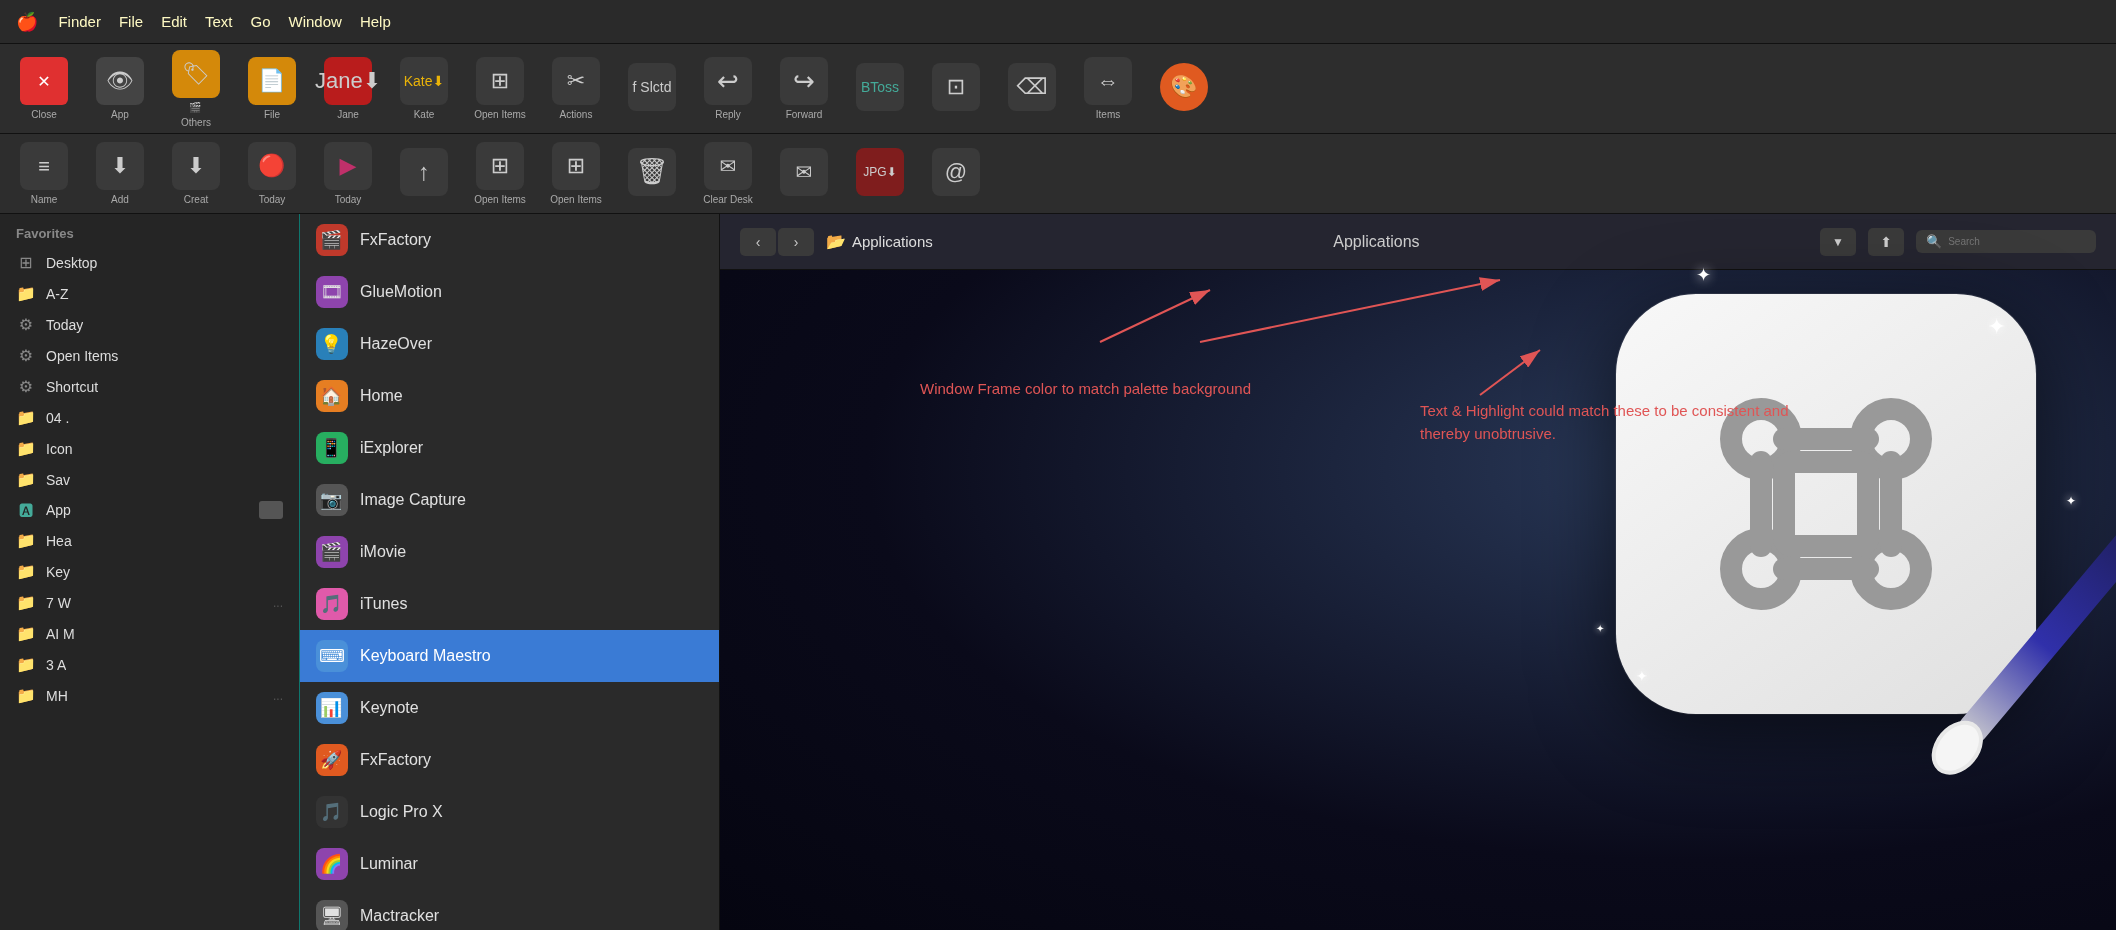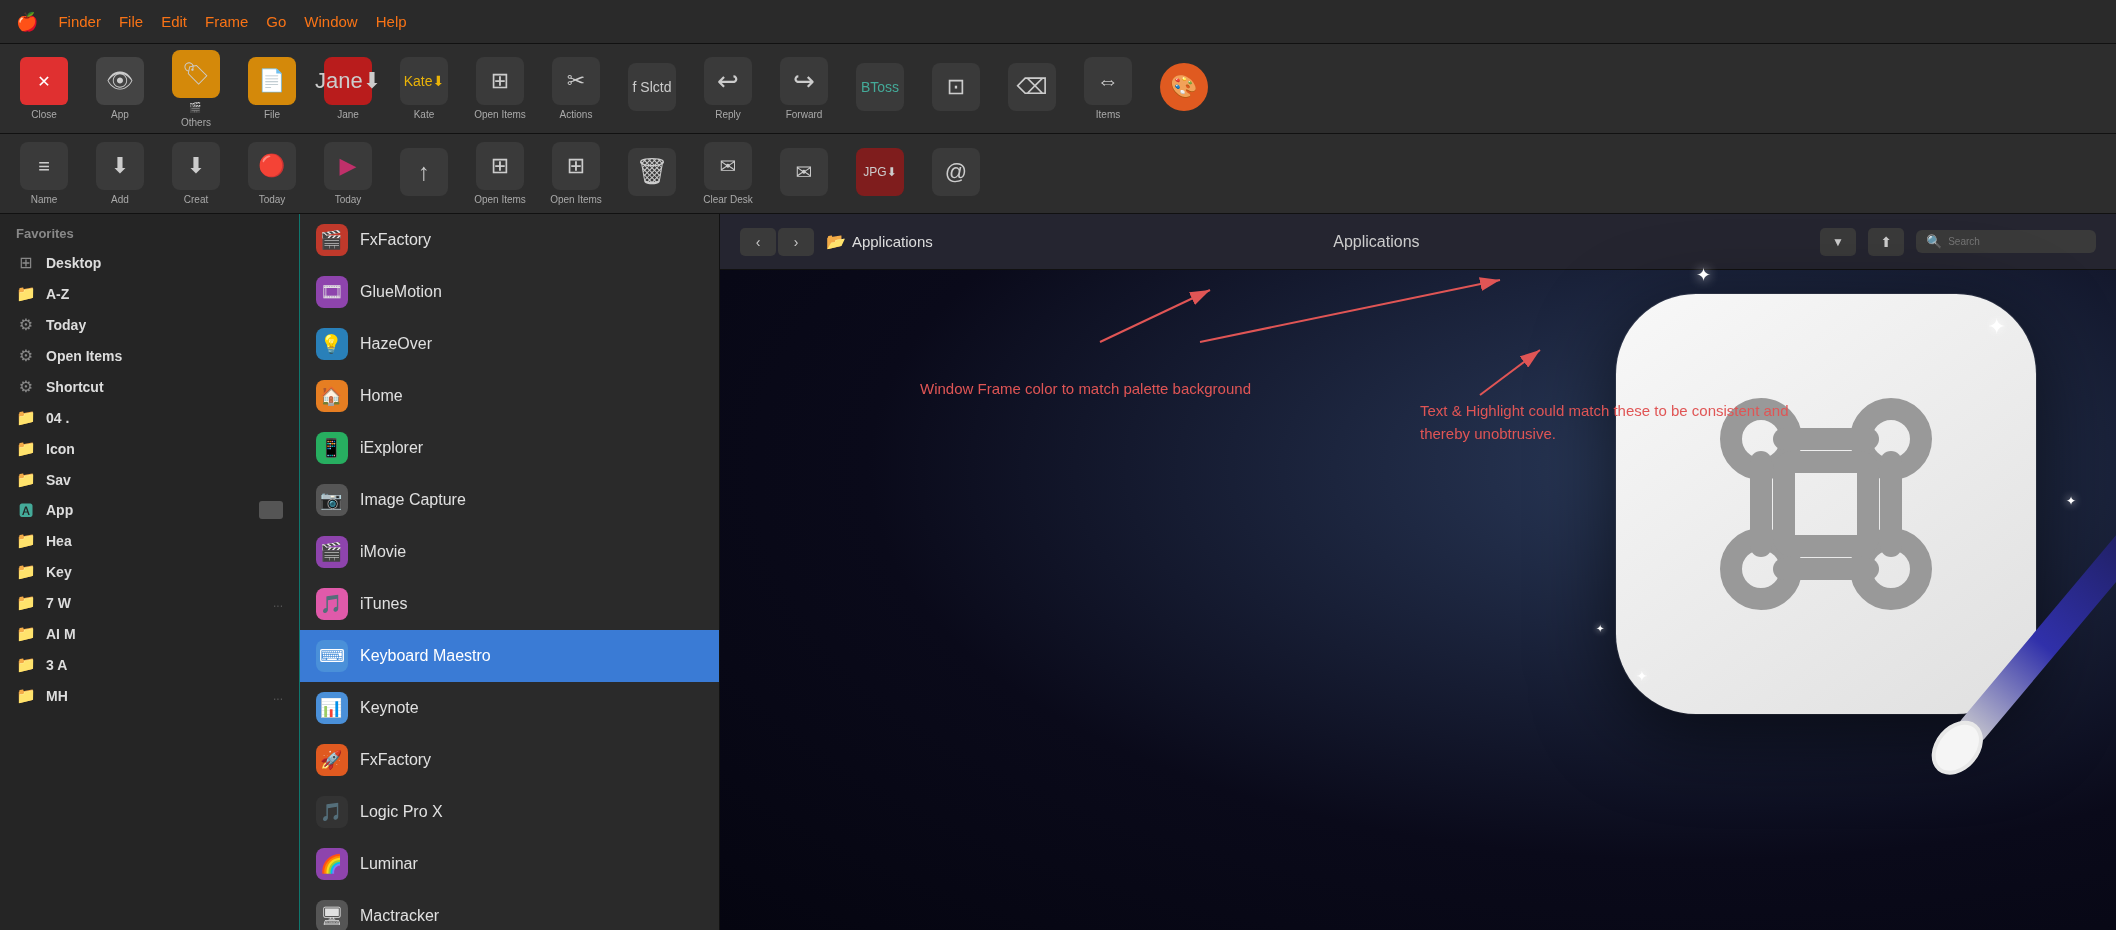--- a/index.html
+++ b/index.html
@@ -25,21 +25,21 @@
       z-index: 100;
     }
     .menubar-apple {
       font-size: 18px;
       color: #fff;
     }
     .menubar-items {
       display: flex;
       gap: 18px;
       font-size: 15px;
-      color: #f97316;
+      color: #fef9c3;
     }
     .menubar-items span {
       cursor: pointer;
     }
 
     
     .toolbar1 {
       height: 90px;
       background: #2d2d2d;
       display: flex;
@@ -115,21 +115,21 @@
     .sidebar-item {
       display: flex;
       align-items: center;
       padding: 6px 16px;
       font-size: 14px;
       color: #ddd;
       cursor: pointer;
       gap: 10px;
     }
     .sidebar-item-icon { font-size: 16px; color: #888; width: 20px; text-align: center; }
-    .sidebar-item-label { white-space: nowrap; overflow: hidden; text-overflow: ellipsis; font-weight: bold; }
+    .sidebar-item-label { white-space: nowrap; overflow: hidden; text-overflow: ellipsis; }
     .sidebar-item-dots { color: #555; font-size: 12px; margin-left: auto; }
 
     
     .app-list-panel {
       width: 420px;
       background: #2a2a2a;
       border-right: 1px solid #111;
       overflow-y: auto;
       flex-shrink: 0;
     }
@@ -242,21 +242,21 @@
   </style>
 </head>
 <body>
 
 <div class="menubar">
   <span class="menubar-apple">🍎</span>
   <div class="menubar-items">
     <span>Finder</span>
     <span>File</span>
     <span>Edit</span>
-    <span>Frame</span>
+    <span>Text</span>
     <span>Go</span>
     <span>Window</span>
     <span>Help</span>
   </div>
 </div>
 
 <div class="toolbar1">
 
   <div class="tool-btn">
     <div class="close-btn">

